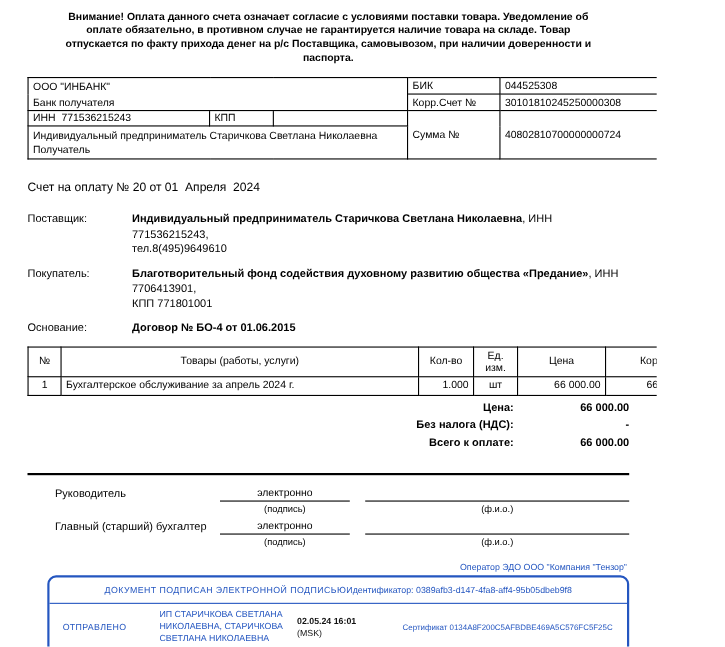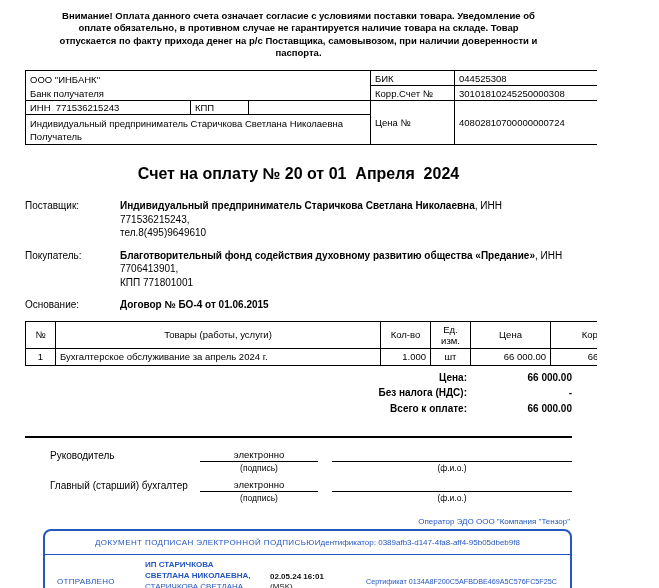--- a/index.html
+++ b/index.html
@@ -16,21 +16,21 @@
   .bank-table .c-blank { width:122px; } .bank-table .c-lbl { width:84px; }
   .bank-table .c-val { width:180px; }
   .bank-cell { vertical-align:top; }
   .bank-name { padding-top:1px; }
   .cell-caption { margin-top:3px; }
   .vtop { vertical-align:top; }
   .row-s td { height:15px; }
   .recipient-cell { vertical-align:top; padding-top:2px; }
   .recipient-cell .cell-caption { margin-top:2px; }
 
-  .title { margin-top:20px; font-size:16px; font-weight:bold; white-space:pre-wrap;text-align:center; }
+  .title { margin-top:20px; font-size:11px; font-weight:normal; white-space:pre-wrap; }
 
   .parties { margin-top:16px; font-size:10px; }
   .party { display:flex; margin-bottom:9px; line-height:1.35; }
   .party-label { width:95px; flex:none; }
   .party-name { font-weight:bold; }
 
   .items { width:100%; margin-top:8px; font-size:9.5px; table-layout:fixed; }
   .items th, .items td { border:1px solid #000; padding:2px 4px; }
   .items th { font-weight:normal; text-align:center; vertical-align:middle; height:26px; }
   .items td { height:17px; }
@@ -57,21 +57,21 @@
   .sig-cap { border-top:1px solid #000; font-size:8.5px; padding-top:1px; }
 
   .stamp { margin:14px 0 0 18px; color:var(--accent,#2456c0); }
   .stamp-operator { text-align:right; font-size:8px; margin-bottom:3px; padding-right:2px; }
   .stamp-box { border:2px solid var(--accent,#2456c0); border-radius:8px; }
   .stamp-row1 { display:flex; justify-content:center; align-items:center; padding:7px 12px; border-bottom:1px solid var(--accent,#2456c0); font-size:8px; }
   .stamp-signed { letter-spacing:0.4px; }
   .stamp-row2 { display:flex; align-items:center; padding:5px 12px 6px; font-size:8px; gap:12px; }
   .stamp-sent { flex:none; width:76px; letter-spacing:0.3px; }
   .stamp-sender { flex:1; line-height:1.35; text-transform:uppercase; }
-  .sender-bold { font-weight:bold; }
+  .sender-bold { font-weight:normal; }
   .stamp-dt { flex:none; width:84px; color:#111; line-height:1.3; }
   .stamp-dt-time { font-weight:bold; }
   .stamp-cert { flex:none; width:192px; font-size:7.2px; white-space:nowrap; }
 </style>
 </head>
 <body>
 
 <div class="page">
 
   <p class="warning">Внимание! Оплата данного счета означает согласие с условиями поставки товара. Уведомление об оплате обязательно, в противном случае не гарантируется наличие товара на складе. Товар отпускается по факту прихода денег на р/с Поставщика, самовывозом, при наличии доверенности и паспорта.</p>
@@ -96,21 +96,21 @@
     <tr class="row-s">
       <td>Корр.Счет №</td>
       <td>30101810245250000308</td>
     </tr>
     <tr>
       <td>
         <span>ИНН</span>&nbsp;&nbsp;<span>771536215243</span>
       </td>
       <td>КПП</td>
       <td></td>
-      <td class="vtop" rowspan="2">Цена №</td>
+      <td class="vtop" rowspan="2">Сумма №</td>
       <td class="vtop" rowspan="2">40802810700000000724</td>
     </tr>
     <tr style="height:30px;">
       <td colspan="3" class="recipient-cell">
         <div>Индивидуальный предприниматель Старичкова Светлана Николаевна</div>
         <div class="cell-caption">Получатель</div>
       </td>
     </tr>
   </tbody>
     </table>

